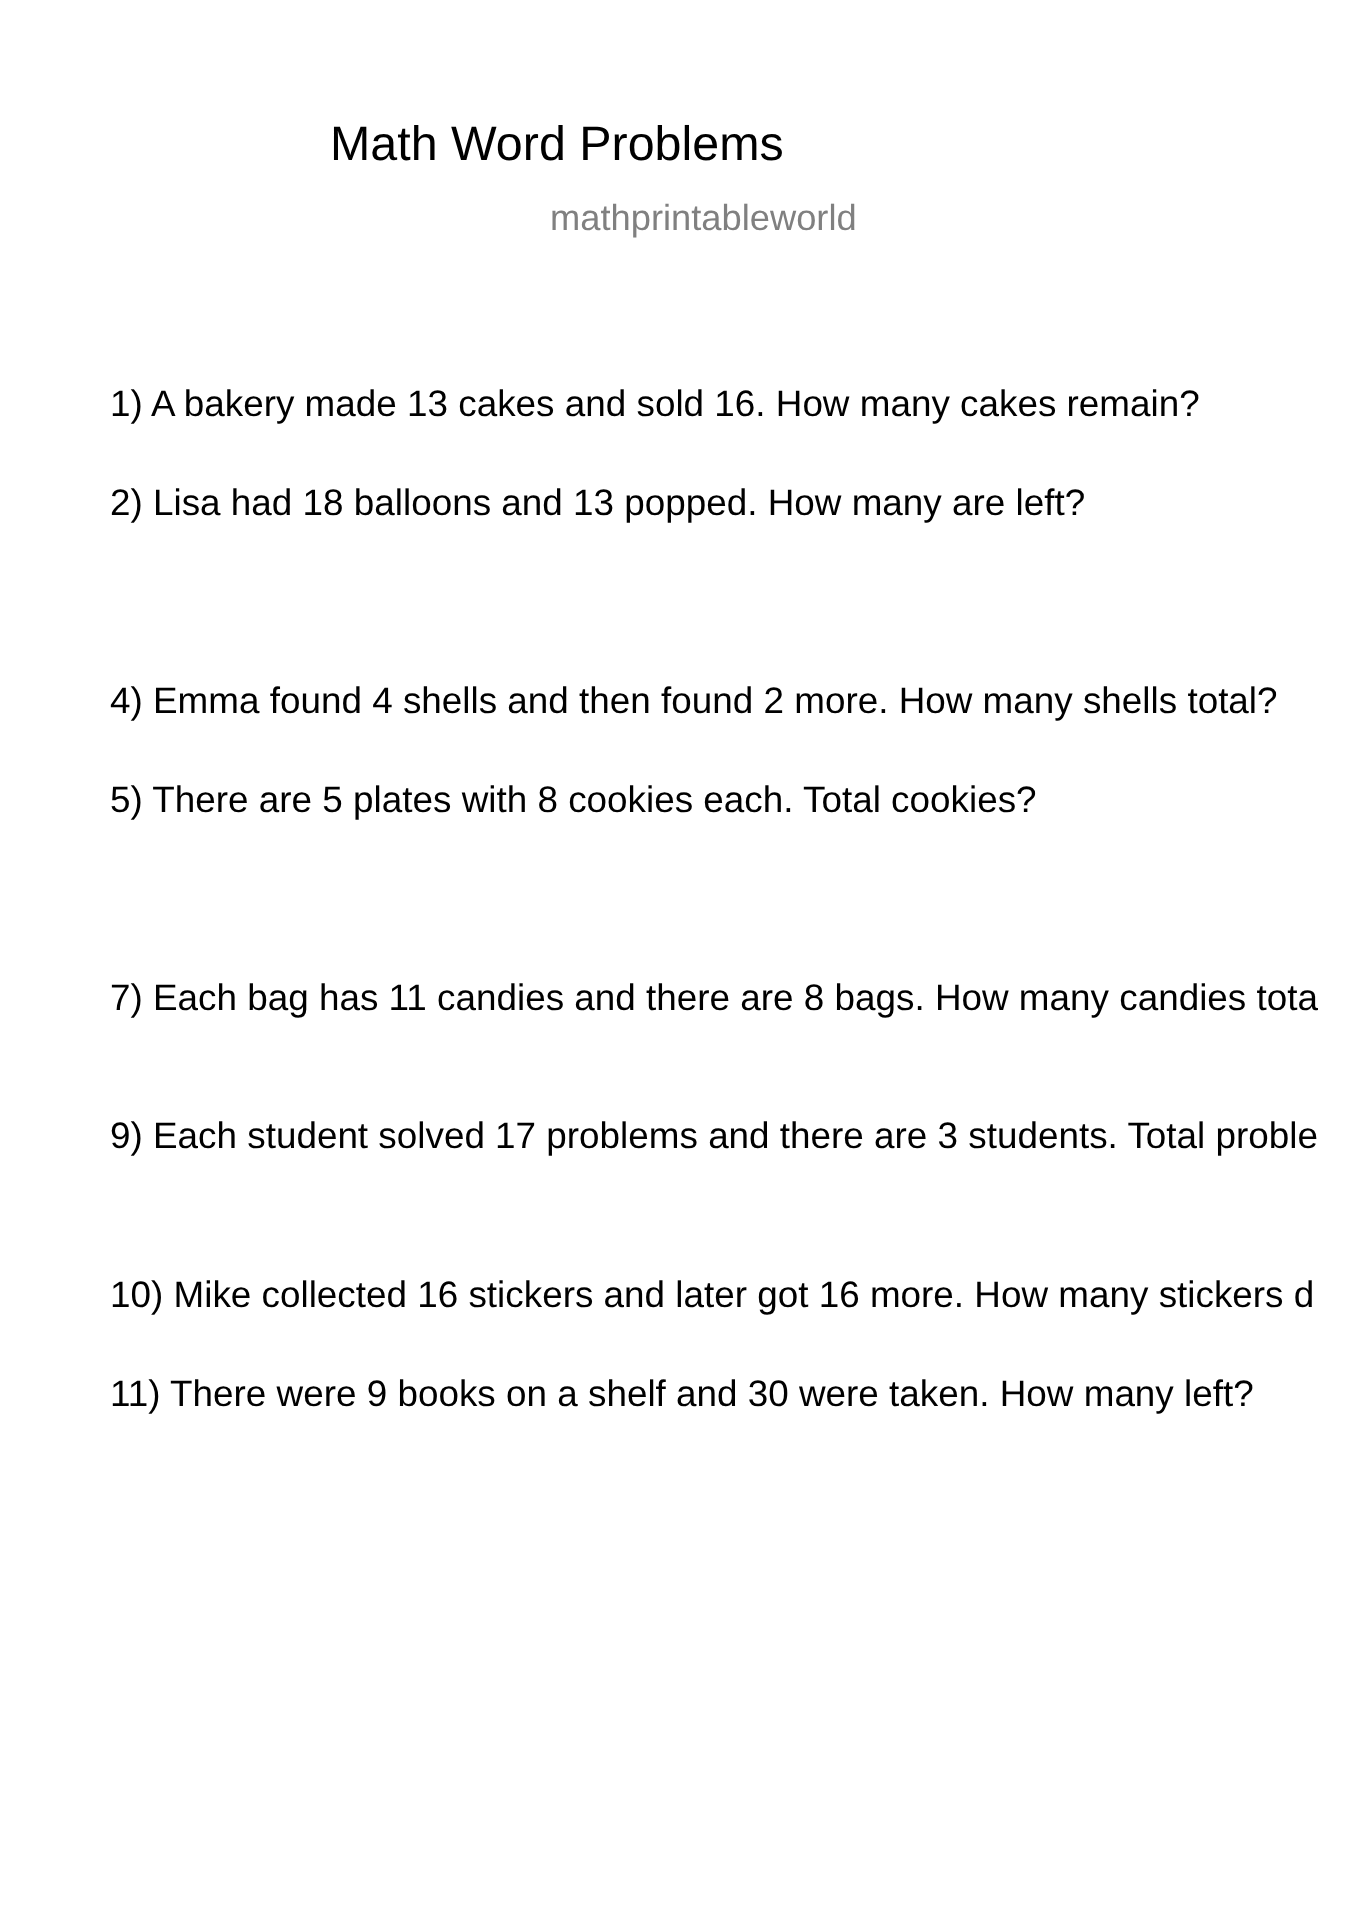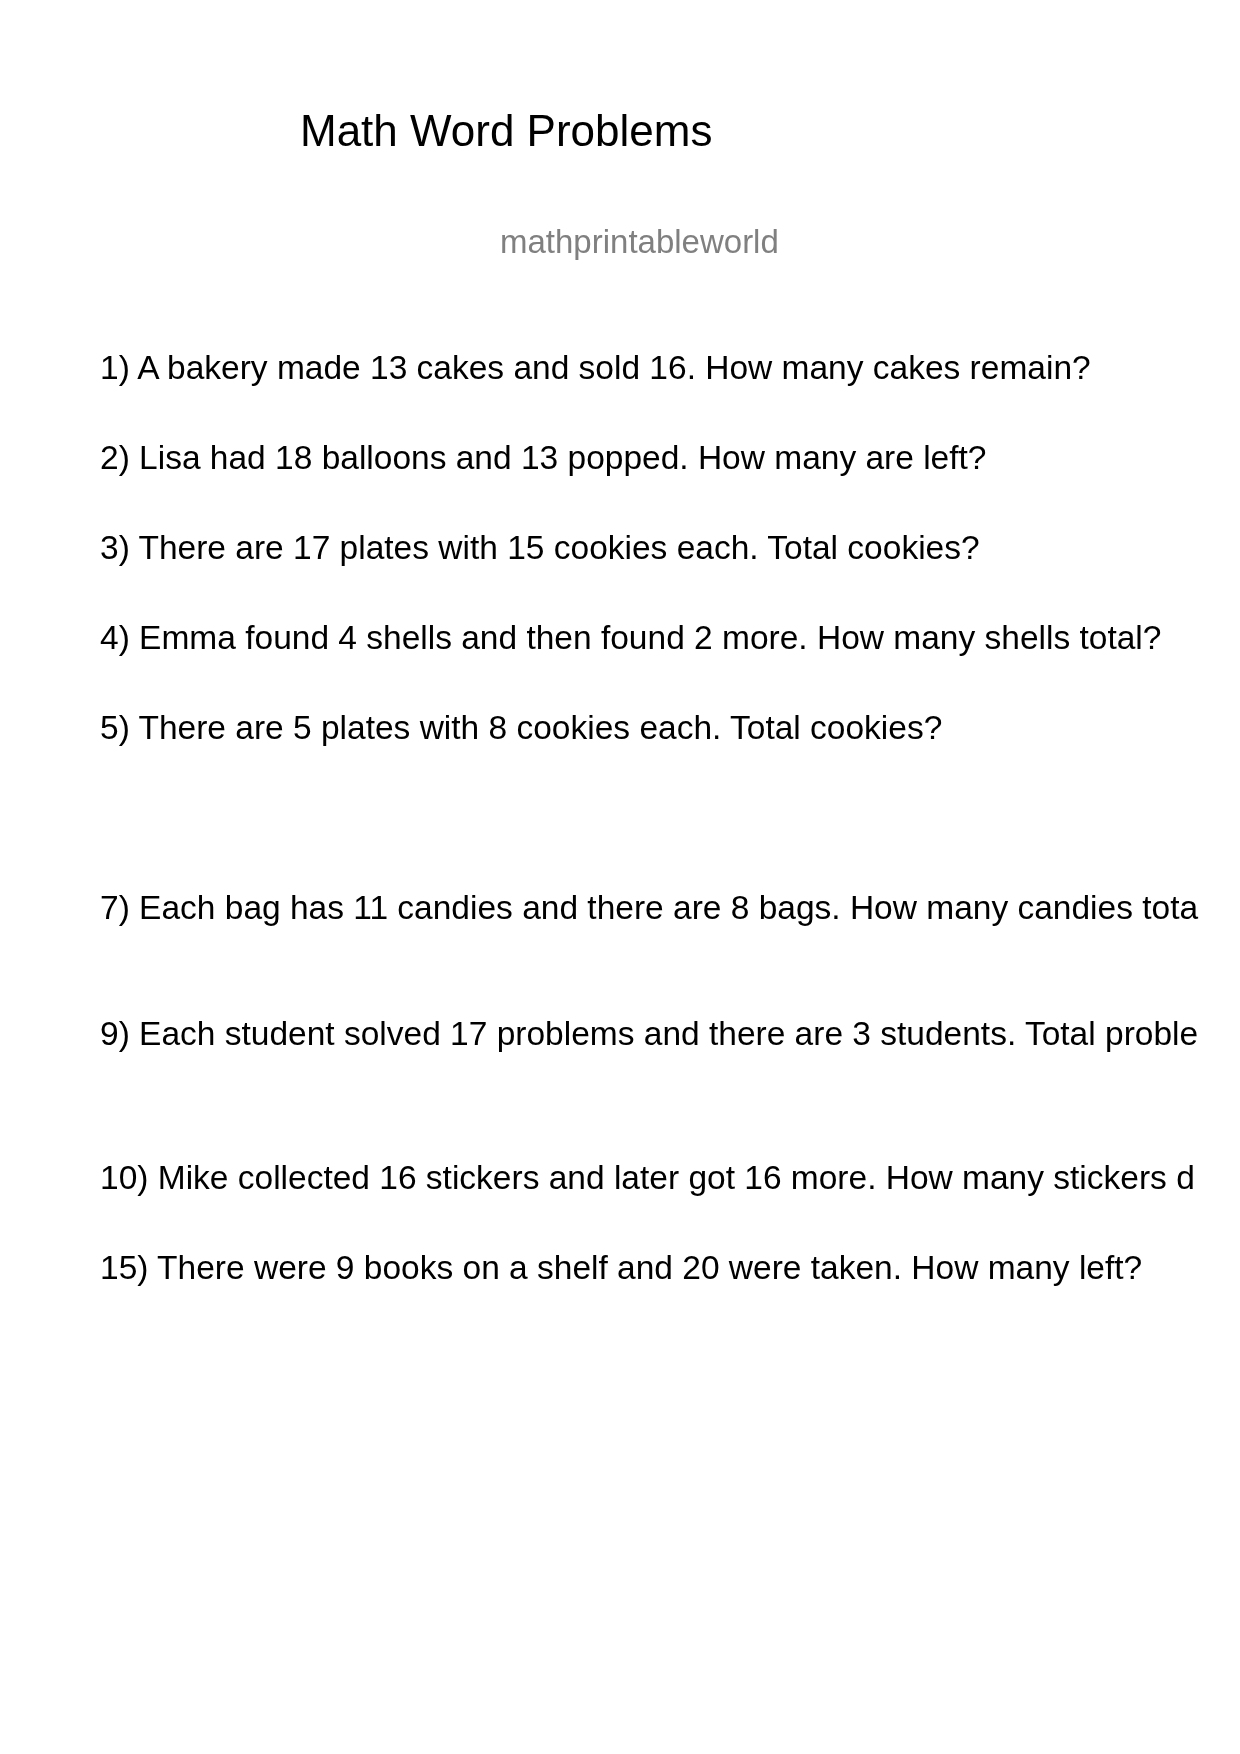--- a/index.html
+++ b/index.html
@@ -1,35 +1,34 @@
 <!DOCTYPE html>
 <html><head>
   <meta charset="utf-8">
   <style>
     html, body { margin: 0; padding: 0; background: #ffffff; }
     body { width: 1240px; height: 1754px; overflow: hidden; position: relative;
            font-family: "Liberation Sans", sans-serif; color: #000; }
     .title { position: absolute; left: 300px; top: 96px; font-size: 44px; line-height: 70px;
              white-space: nowrap; margin: 0; font-weight: normal; }
     .subtitle { position: absolute; left: 500px; top: 178px; font-size: 33px; line-height: 40px;
-                color: #808080; white-space: nowrap; margin-top: 44px; }
+                color: #808080; white-space: nowrap; }
     .problems { position: absolute; left: 100px; top: 0; width: 1140px; height: 1754px;
                 overflow: hidden; margin: 0; padding: 0; list-style: none; }
     .problem { position: absolute; left: 0; font-size: 33.5px; line-height: 40px;
                white-space: nowrap; }
   </style>
 </head>
 <body>
 
 <h1 class="title">Math Word Problems</h1>
 <div class="subtitle">mathprintableworld</div>
 
 <ol class="problems">
   <li class="problem" style="top:348px">1) A bakery made 13 cakes and sold 16. How many cakes remain?</li>
   <li class="problem" style="top:438px">2) Lisa had 18 balloons and 13 popped. How many are left?</li>
-  <li class="problem" style="top:528px">3) There are 17 plates with 15 cookies each. Total cookies?</li>
   <li class="problem" style="top:618px">4) Emma found 4 shells and then found 2 more. How many shells total?</li>
   <li class="problem" style="top:708px">5) There are 5 plates with 8 cookies each. Total cookies?</li>
   <li class="problem" style="top:888px">7) Each bag has 11 candies and there are 8 bags. How many candies tota</li>
   <li class="problem" style="top:1014px">9) Each student solved 17 problems and there are 3 students. Total proble</li>
   <li class="problem" style="top:1158px">10) Mike collected 16 stickers and later got 16 more. How many stickers d</li>
-  <li class="problem" style="top:1248px">15) There were 9 books on a shelf and 20 were taken. How many left?</li>
+  <li class="problem" style="top:1248px">11) There were 9 books on a shelf and 30 were taken. How many left?</li>
 </ol>
 
 </body></html>

